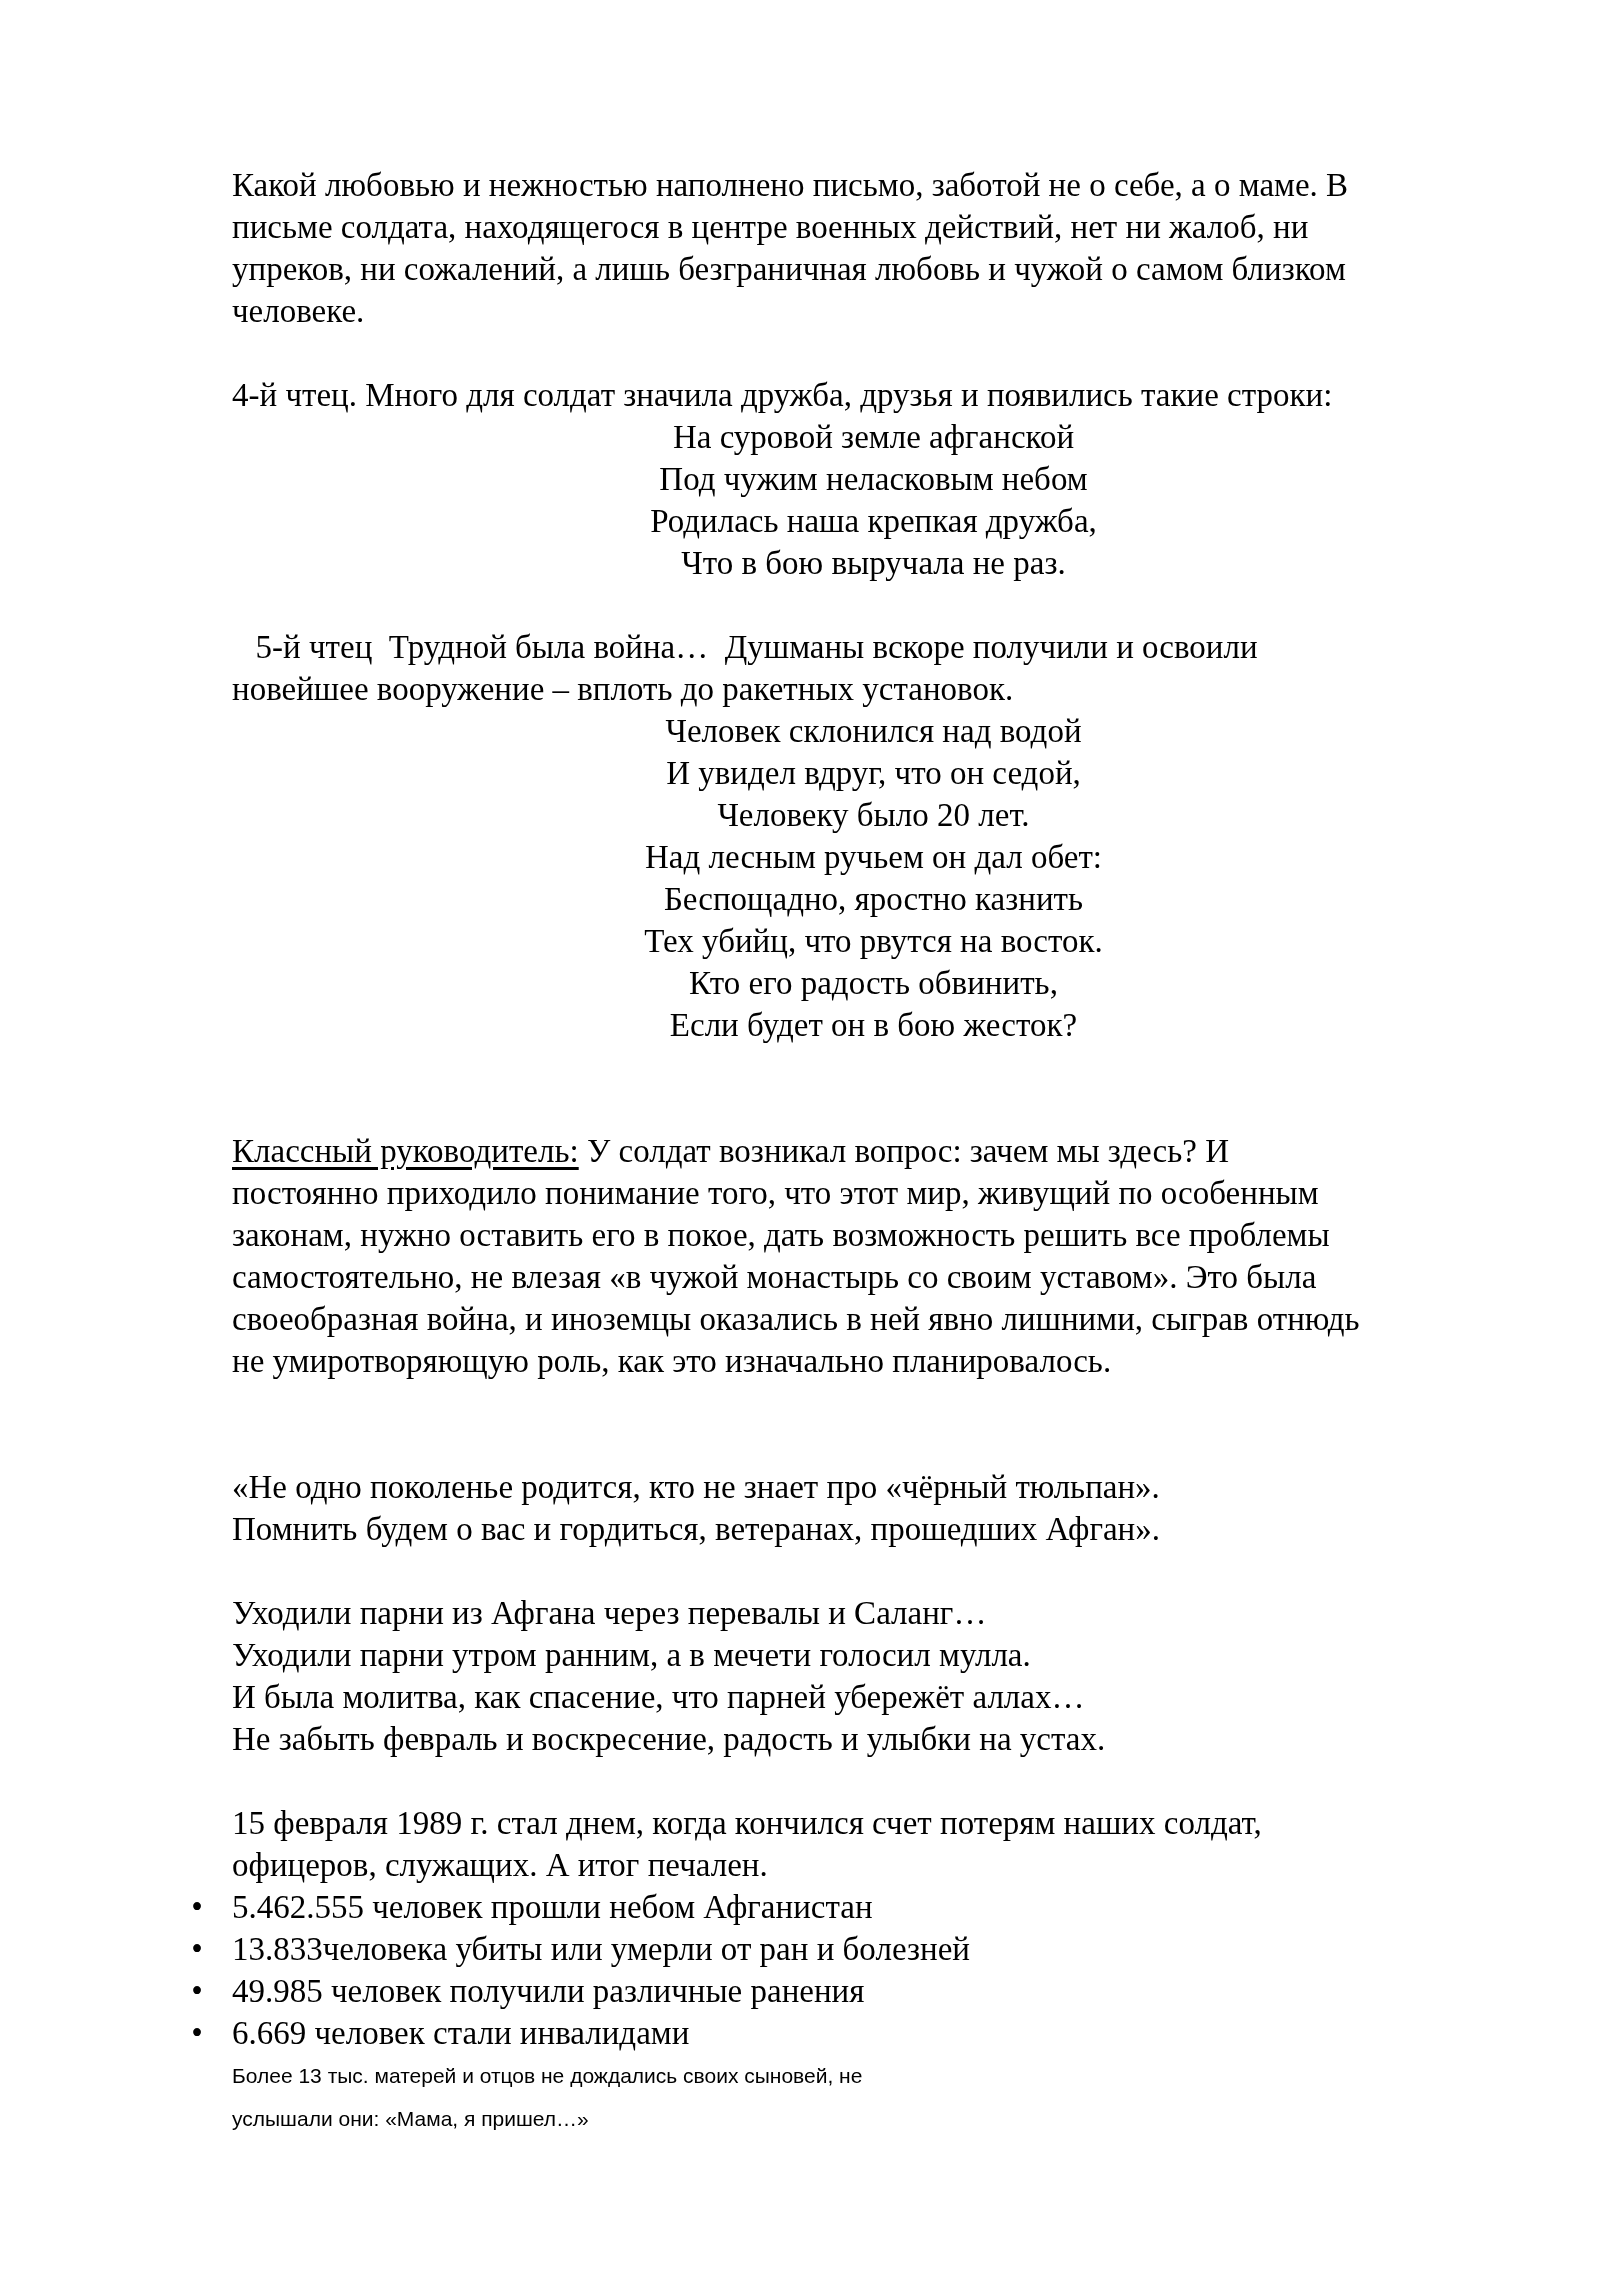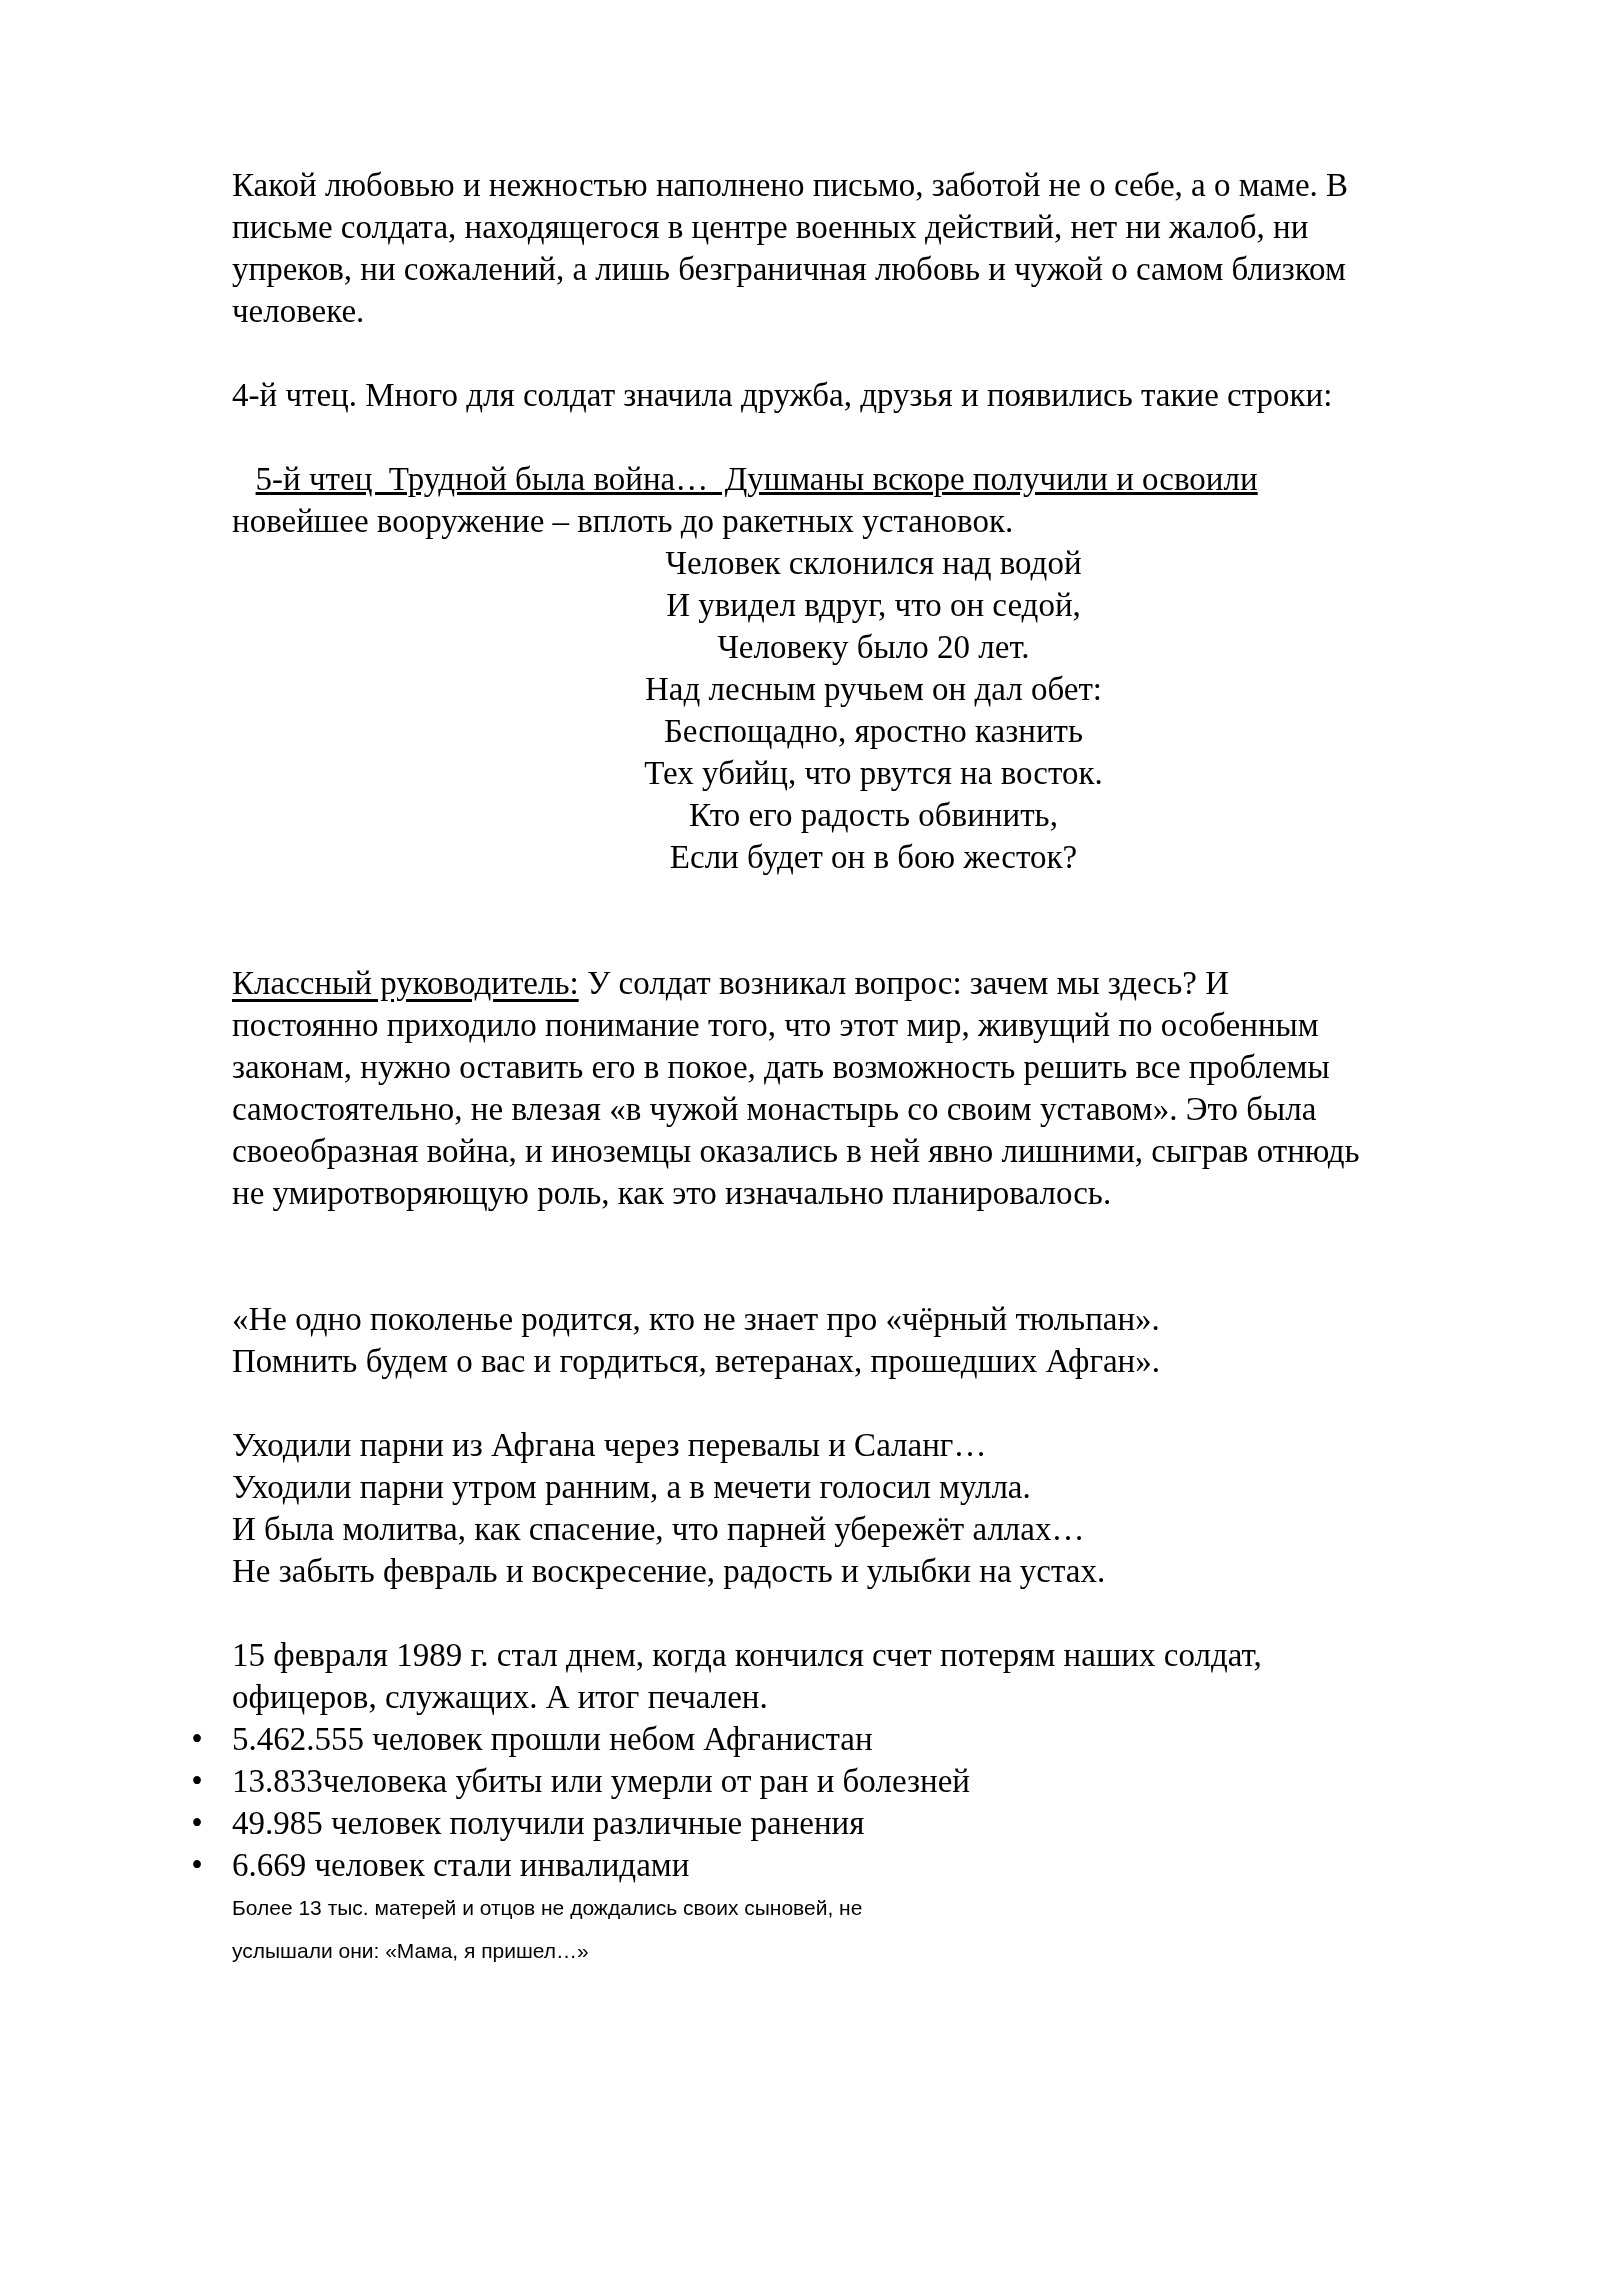--- a/index.html
+++ b/index.html
@@ -73,26 +73,32 @@
     <div class="line">Какой любовью и нежностью наполнено письмо, заботой не о себе, а о маме. В</div>
     <div class="line">письме солдата, находящегося в центре военных действий, нет ни жалоб, ни</div>
     <div class="line">упреков, ни сожалений, а лишь безграничная любовь и чужой о самом близком</div>
     <div class="line">человеке.</div>
   </div>
 
   <div class="gap-small"></div>
 
   <div class="para">
     <div class="line">4-й чтец. Много для солдат значила дружба, друзья и появились такие строки:</div>
+    <div class="poem">
+      <div class="line">На суровой земле афганской</div>
+      <div class="line">Под чужим неласковым небом</div>
+      <div class="line">Родилась наша крепкая дружба,</div>
+      <div class="line">Что в бою выручала не раз.</div>
+    </div>
   </div>
 
   <div class="gap-small"></div>
 
   <div class="para">
-    <div class="line indent-small" style="white-space:pre;text-decoration:underline;">5-й чтец  Трудной была война…  Душманы вскоре получили и освоили</div>
+    <div class="line indent-small" style="white-space:pre;">5-й чтец  Трудной была война…  Душманы вскоре получили и освоили</div>
     <div class="line">новейшее вооружение – вплоть до ракетных установок.</div>
     <div class="poem">
       <div class="line">Человек склонился над водой</div>
       <div class="line">И увидел вдруг, что он седой,</div>
       <div class="line">Человеку было 20 лет.</div>
       <div class="line">Над лесным ручьем он дал обет:</div>
       <div class="line">Беспощадно, яростно казнить</div>
       <div class="line">Тех убийц, что рвутся на восток.</div>
       <div class="line">Кто его радость обвинить,</div>
       <div class="line">Если будет он в бою жесток?</div>

